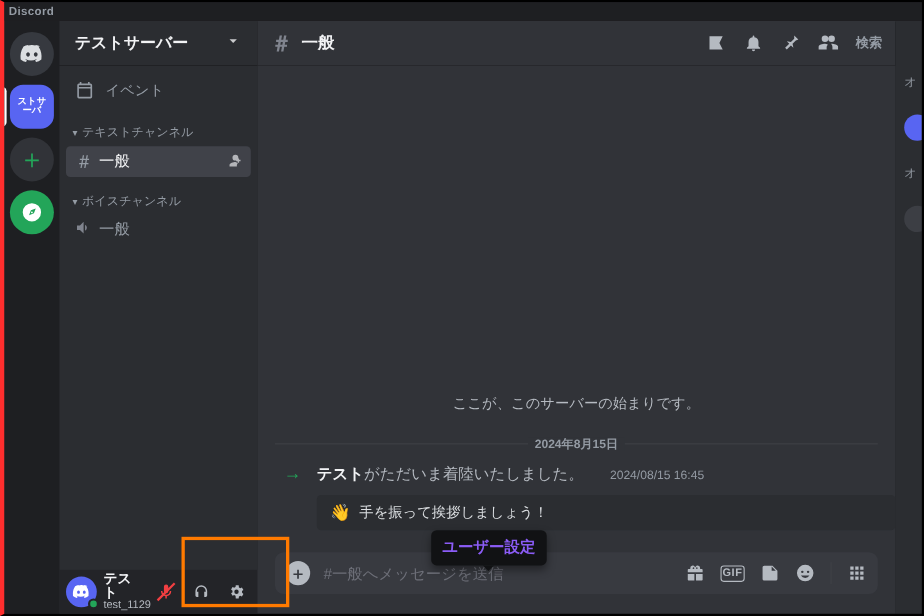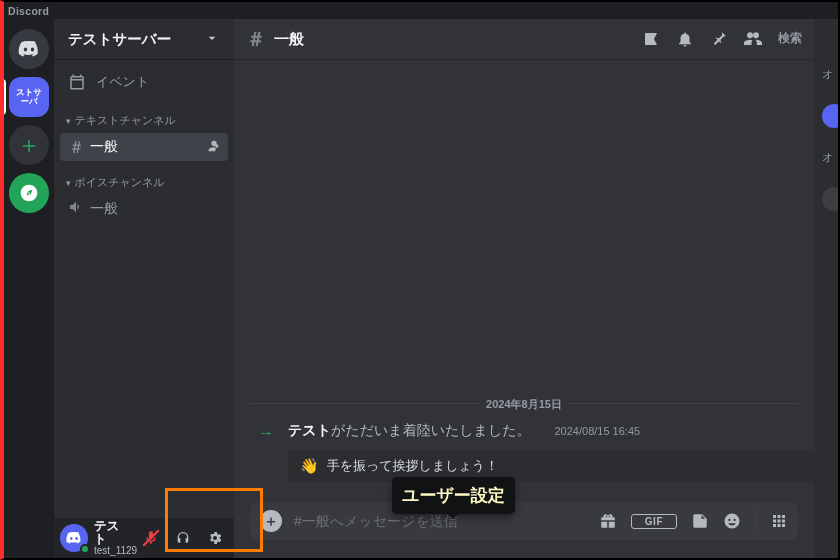--- a/index.html
+++ b/index.html
@@ -47,21 +47,21 @@
   .user-names .n2 { font-size:10px; color:#b5bac1; }
   .panel-ic { width:26px; height:26px; display:flex; align-items:center; justify-content:center; color:#b5bac1; cursor:pointer; border-radius:4px; font-size:16px;}
   .panel-ic.muted { color:#f23f42; position:relative; }
   .panel-ic.muted::after { content:""; position:absolute; width:22px; height:2px; background:#f23f42; transform:rotate(-45deg); }
 
   
   .main { flex:1; background:#313338; display:flex; flex-direction:column; min-width:0; position:relative; }
   .chan-header { height:40px; display:flex; align-items:center; padding:0 12px; box-shadow:0 1px 0 rgba(0,0,0,.2); font-weight:600; font-size:15px; gap:8px; }
   .chan-header .hash { color:#80848e; font-size:20px; }
   .chan-header .name { color:#f2f3f5; }
-  .chan-header .tools { margin-left:auto; display:flex; gap:16px; color:#b5bac1; }
+  .chan-header .tools { margin-left:auto; display:flex; gap:16px; align-items:center; color:#b5bac1; }
   .chan-header .tools .ic { cursor:pointer; display:flex; }
 
   .scroll { flex:1; overflow:hidden; position:relative; }
   .scroll-inner { position:absolute; bottom:0; left:0; right:0; display:flex; flex-direction:column; align-items:stretch; }
   .welcome { text-align:center; padding:20px 16px 6px; }
   .welcome h1 { font-size:27px; font-weight:800; color:#f2f3f5; margin-bottom:8px; }
   .welcome .sub { font-size:13px; color:#b5bac1; }
   .divider-date { text-align:center; margin:12px 0 8px; position:relative;font-weight:bold; }
   .divider-date::before { content:""; position:absolute; left:16px; right:16px; top:50%; border-top:1px solid #3f4147; }
   .divider-date span { position:relative; background:#313338; padding:0 6px; font-size:11px; color:#949ba4; }
@@ -72,29 +72,29 @@
   .sysmsg .ts { color:#949ba4; font-size:11px; margin-left:20px; }
   .wave-btn { margin-left:54px; margin-top:6px; background:#2b2d31; border:none; color:#dbdee1; font-size:13px; padding:7px 12px; border-radius:4px; display:flex; align-items:center; gap:8px; cursor:pointer; }
   .wave-emoji { font-size:15px; }
   .composer-wrap { padding:10px 16px 18px; }
   .composer { background:#383a40; border-radius:8px; height:38px; display:flex; align-items:center; padding:0 10px; gap:12px; }
   .composer .plus { width:22px; height:22px; border-radius:50%; background:#b5bac1; color:#383a40; display:flex; align-items:center; justify-content:center; font-weight:800; font-size:15px; cursor:pointer; }
   .composer input { flex:1; background:transparent; border:none; color:#dbdee1; font-size:14px; outline:none; }
   .composer input::placeholder { color:#6d6f78; }
   .composer .right { display:flex; gap:14px; color:#b5bac1; font-size:16px; align-items:center; }
   .composer .right .ic { cursor:pointer; display:flex; align-items:center; }
-  .gif-badge { font-size:10px; font-weight:800; letter-spacing:.5px; border:1.7px solid #b5bac1; border-radius:3px; padding:0 13px; line-height:1.3; }
+  .gif-badge { font-size:10px; font-weight:800; letter-spacing:.5px; border:1.7px solid #b5bac1; border-radius:3px; padding:0 1px; line-height:1.3; }
 
   
   .members { width:24px; background:#2b2d31; padding-top:48px; display:flex; flex-direction:column; align-items:flex-start; gap:22px; overflow:hidden; }
   .members .lbl { color:#949ba4; font-size:11px; padding-left:8px; }
   .members .dot { width:24px; height:24px; border-radius:50%; margin-left:8px; }
 
   
-  .tooltip { position:absolute; bottom:44px; left:158px; background:#111214; color:#fef9c3; font-size:17px; font-weight:600; padding:7px 10px; border-radius:5px; box-shadow:0 4px 8px rgba(0,0,0,.4); white-space:nowrap; }
+  .tooltip { position:absolute; bottom:44px; left:158px; background:#111214; color:#8b5cf6; font-size:14px; font-weight:600; padding:7px 10px; border-radius:5px; box-shadow:0 4px 8px rgba(0,0,0,.4); white-space:nowrap; }
   .tooltip::after { content:""; position:absolute; bottom:-5px; left:50%; margin-left:-5px; border:5px solid transparent; border-top-color:#111214; border-bottom:none; }
   .highlight-box { position:absolute; border:3px solid #ff7a00; pointer-events:none; }
 
   svg.ic { width:18px; height:18px; fill:currentColor; }
   svg.ic16 { width:16px; height:16px; fill:currentColor; }
 </style>
 </head>
 <body>
 
 <div class="outer">
@@ -222,20 +222,21 @@
                 <path d="M16 11a4 4 0 1 0-4-4 4 4 0 0 0 4 4Zm-8 0a4 4 0 1 0-4-4 4 4 0 0 0 4 4Zm0 2c-2.7 0-8 1.3-8 4v3h10v-3c0-1 .5-2 1.6-2.8A11.5 11.5 0 0 0 8 13Zm8 0c-.3 0-.7 0-1.1.1 1.3.9 2.1 2.1 2.1 3.9v3h7v-3c0-2.7-5.3-4-8-4Z"></path>
               </svg>
             </span>
           <span class="ic" style="font-size:12px;color:#949ba4;">検索</span>
         </div>
       </div>
 
       <div class="scroll">
         <div class="scroll-inner">
           <div class="welcome">
+            <div class="sub">ここが、このサーバーの始まりです。</div>
           </div>
           <div class="divider-date"><span>2024年8月15日</span></div>
           <div class="sysmsg">
             <span class="arrow-in">→</span>
             <span>
               <span class="who">テスト</span><span class="text">がただいま着陸いたしました。</span>
               <span class="ts">2024/08/15 16:45</span>
             </span>
           </div>
           <button class="wave-btn">

